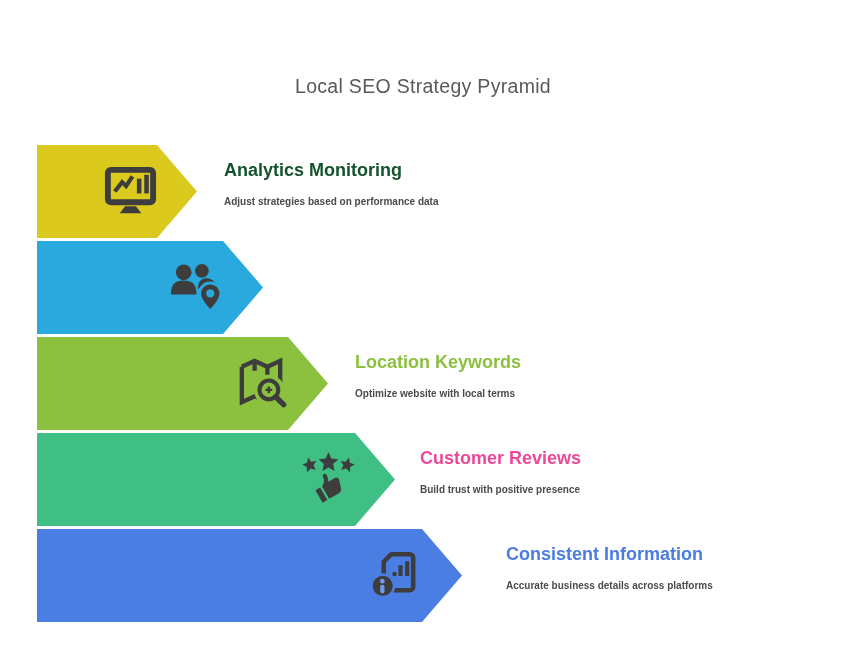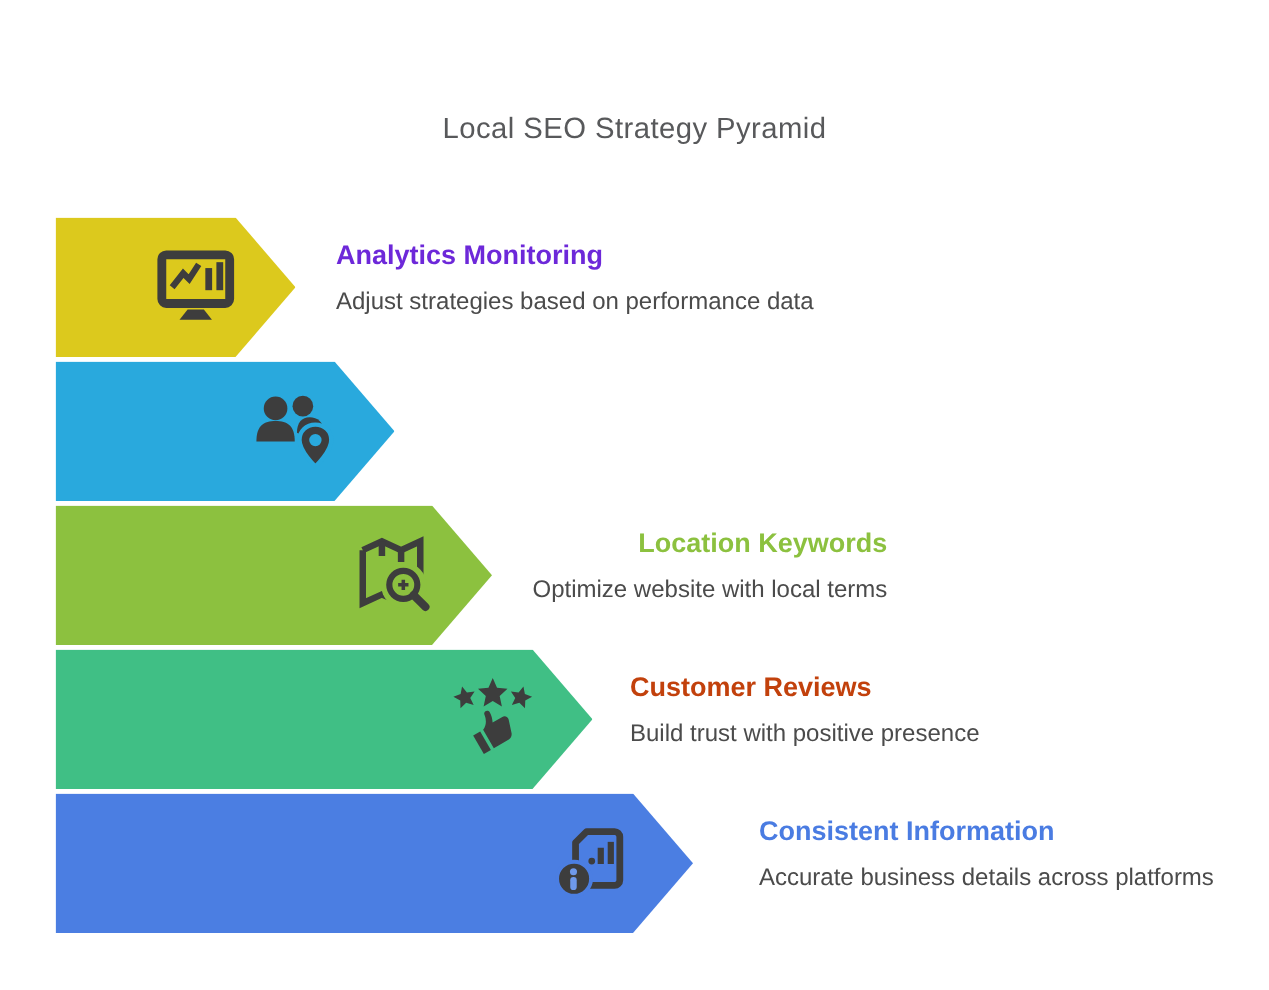--- a/index.html
+++ b/index.html
@@ -45,22 +45,22 @@
   .entry-3 { left:420px; top:420px; }
   .entry-4 { left:506px; top:516px; }
   .entry-title {
     font-size:18px;
     font-weight:700;
     line-height:24px;
     white-space:nowrap;
   }
   .entry-desc {
     margin-top:10px;
-    font-size:16px;
-    font-weight:400;
+    font-size:10px;
+    font-weight:700;
     color:#4b4b4b;
     line-height:19px;
     white-space:nowrap;
   }
 </style>
 </head>
 <body>
 
 <div class="canvas">
 
@@ -71,21 +71,21 @@
       <svg viewBox="0 0 60 60">
         <rect x="7" y="8" width="46" height="33" rx="3" fill="none" stroke="#3d3d3d" stroke-width="6"></rect>
         <path d="M14 30 L21.5 20.5 L25.5 24.5 L32 14.5" fill="none" stroke="#3d3d3d" stroke-width="4.2"></path>
         <rect x="36.5" y="17" width="4.6" height="15" fill="#3d3d3d"></rect>
         <rect x="44" y="13" width="4.6" height="19" fill="#3d3d3d"></rect>
         <path d="M24.5 45 H35.5 L41 52 H19 Z" fill="#3d3d3d"></path>
       </svg>
     </span>
   </div>
   <div class="entry entry-0">
-    <div class="entry-title" style="color: #6d28d9;">Analytics Monitoring</div>
+    <div class="entry-title" style="color: #14532d;">Analytics Monitoring</div>
     <div class="entry-desc">Adjust strategies based on performance data</div>
   </div>
 
   <div class="band band-1" style="background: rgb(41, 169, 221);">
     <span class="icon">
       <svg viewBox="0 0 60 60">
         <circle cx="17" cy="14.5" r="8" fill="#3d3d3d"></circle>
         <circle cx="35.5" cy="13" r="7" fill="#3d3d3d"></circle>
         <path d="M4 37 C4 26 9 23 17 23 C25 23 30 26 30 37 Z" fill="#3d3d3d"></path>
         <path d="M31.5 31 C31.5 24 35 20.5 40 20.5 C45.5 20.5 49.5 24 50 30 L40 35 Z" fill="#3d3d3d"></path>
@@ -127,21 +127,21 @@
           <path d="M49 7.5 L51.2 12.3 L56.4 12.9 L52.5 16.5 L53.6 21.6 L49 19 L44.4 21.6 L45.5 16.5 L41.6 12.9 L46.8 12.3 Z"></path>
         </g>
         <g transform="rotate(-30 30 42)">
           <path d="M19 34.5 H24.5 V49 H19 Z"></path>
           <path d="M26.8 49 V34.5 C30.2 33 32.2 30 32.7 26 C33 23.7 36.6 24 36.6 26.5 C36.6 29 35.8 31.5 34.8 33.5 H42.4 C44.4 33.5 45.8 35.4 45.2 37.3 L42.4 46 C41.8 47.8 40.1 49 38.2 49 Z"></path>
         </g>
       </svg>
     </span>
   </div>
   <div class="entry entry-3">
-    <div class="entry-title" style="color: #c2410c;">Customer Reviews</div>
+    <div class="entry-title" style="color: #ec4899;">Customer Reviews</div>
     <div class="entry-desc">Build trust with positive presence</div>
   </div>
 
   <div class="band band-4" style="background: rgb(75, 126, 226);">
     <span class="icon">
       <svg viewBox="0 0 60 60">
         <path d="M25.5 8.5 H44.5 C46.4 8.5 48 10.1 48 12 V41.5 C48 43.4 46.4 45 44.5 45 H21.5 C19.6 45 18 43.4 18 41.5 V16 Z" fill="none" stroke="#3d3d3d" stroke-width="4.6" stroke-linejoin="round"></path>
         <rect x="33" y="19.5" width="4.2" height="11" fill="#3d3d3d"></rect>
         <rect x="39.8" y="15.5" width="4.2" height="15" fill="#3d3d3d"></rect>
         <circle cx="29" cy="28.5" r="2.3" fill="#3d3d3d"></circle>

